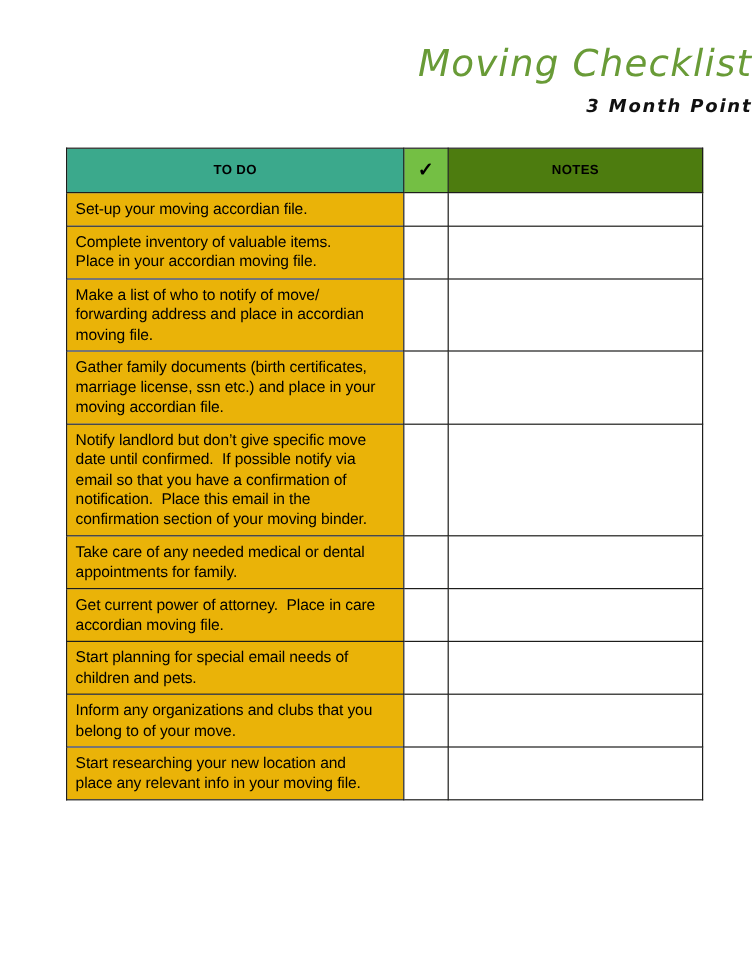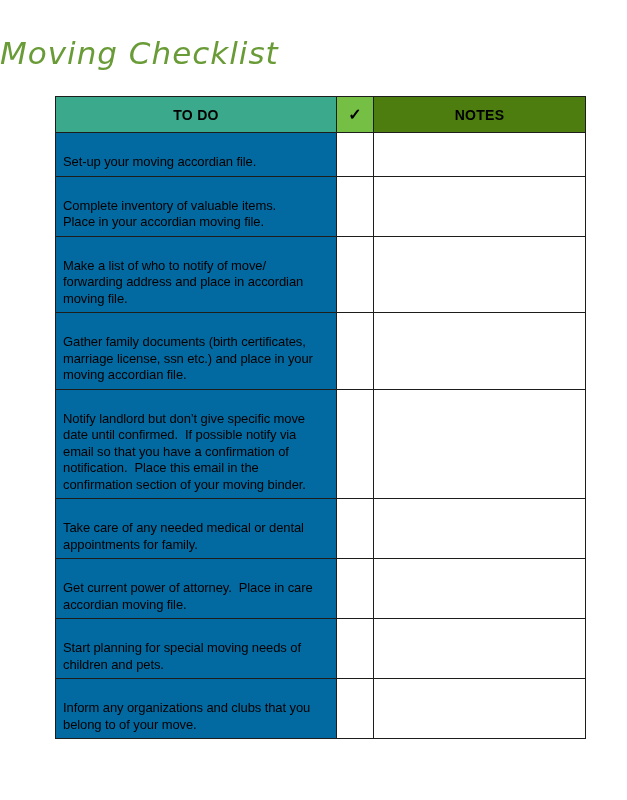--- a/index.html
+++ b/index.html
@@ -12,21 +12,21 @@
     color: #000000;
     overflow: hidden;
   }
   .page {
     width: 627px;
     height: 800px;
     box-sizing: border-box;
     padding-top: 36px;
   }
   .title-block {
-    text-align: left;
+    text-align: right;
   }
   .doc-title {
     font-family: "DejaVu Sans", sans-serif;
     font-style: italic;
     font-size: 31px;
     font-weight: 500;
     color: #699b37;
     letter-spacing: 1px;
     line-height: 1.1;
   }
@@ -47,50 +47,51 @@
   }
   table.checklist col.c-task  { width: 281px; }
   table.checklist col.c-check { width: 37px; }
   table.checklist col.c-notes { width: 212px; }
   table.checklist th, table.checklist td {
     border: 1.5px solid #1d1d1b;
     box-sizing: border-box;
     vertical-align: middle;
   }
   th.hdr {
-    font-size: 14px;
+    font-size: 11px;
     font-weight: bold;
     text-align: center;
     letter-spacing: 0.3px;
     padding: 8px 0;
     color: #000000;
   }
   th.hdr-task  { background: #3ba98c; }
   th.hdr-check { background: #74bf44; font-size: 16px; }
   th.hdr-notes { background: #4d7c0f; }
   td.task-cell {
     font-size: 13px;
     line-height: 16.5px;
     letter-spacing: -0.1px;
-    padding: 21px 2px 5px 7px;
+    padding: 5px 2px 5px 7px;
     white-space: pre;
     overflow: hidden;
-    background: #0369a1;
+    background: #eab308;
   }
   td.check-cell, td.notes-cell {
     background: #ffffff;
   }
 </style>
 </head>
 <body>
 
 <div class="page">
 
   <div class="title-block">
     <div class="doc-title">Moving Checklist</div>
+    <div class="doc-subtitle">3 Month Point</div>
   </div>
 
   <table class="checklist">
     <colgroup>
       <col class="c-task">
         <col class="c-check">
         <col class="c-notes">
     </colgroup>
     <thead>
       <tr>
@@ -140,27 +141,33 @@
         <td class="check-cell"></td>
         <td class="notes-cell"></td>
       </tr>
       <tr>
         <td class="task-cell">Get current power of attorney.  Place in care
 accordian moving file.</td>
         <td class="check-cell"></td>
         <td class="notes-cell"></td>
       </tr>
       <tr>
-        <td class="task-cell">Start planning for special moving needs of
+        <td class="task-cell">Start planning for special email needs of
 children and pets.</td>
         <td class="check-cell"></td>
         <td class="notes-cell"></td>
       </tr>
       <tr>
         <td class="task-cell">Inform any organizations and clubs that you
 belong to of your move.</td>
         <td class="check-cell"></td>
         <td class="notes-cell"></td>
       </tr>
+      <tr>
+        <td class="task-cell">Start researching your new location and
+place any relevant info in your moving file.</td>
+        <td class="check-cell"></td>
+        <td class="notes-cell"></td>
+      </tr>
     </tbody>
   </table>
 
 </div>
 
 </body></html>

